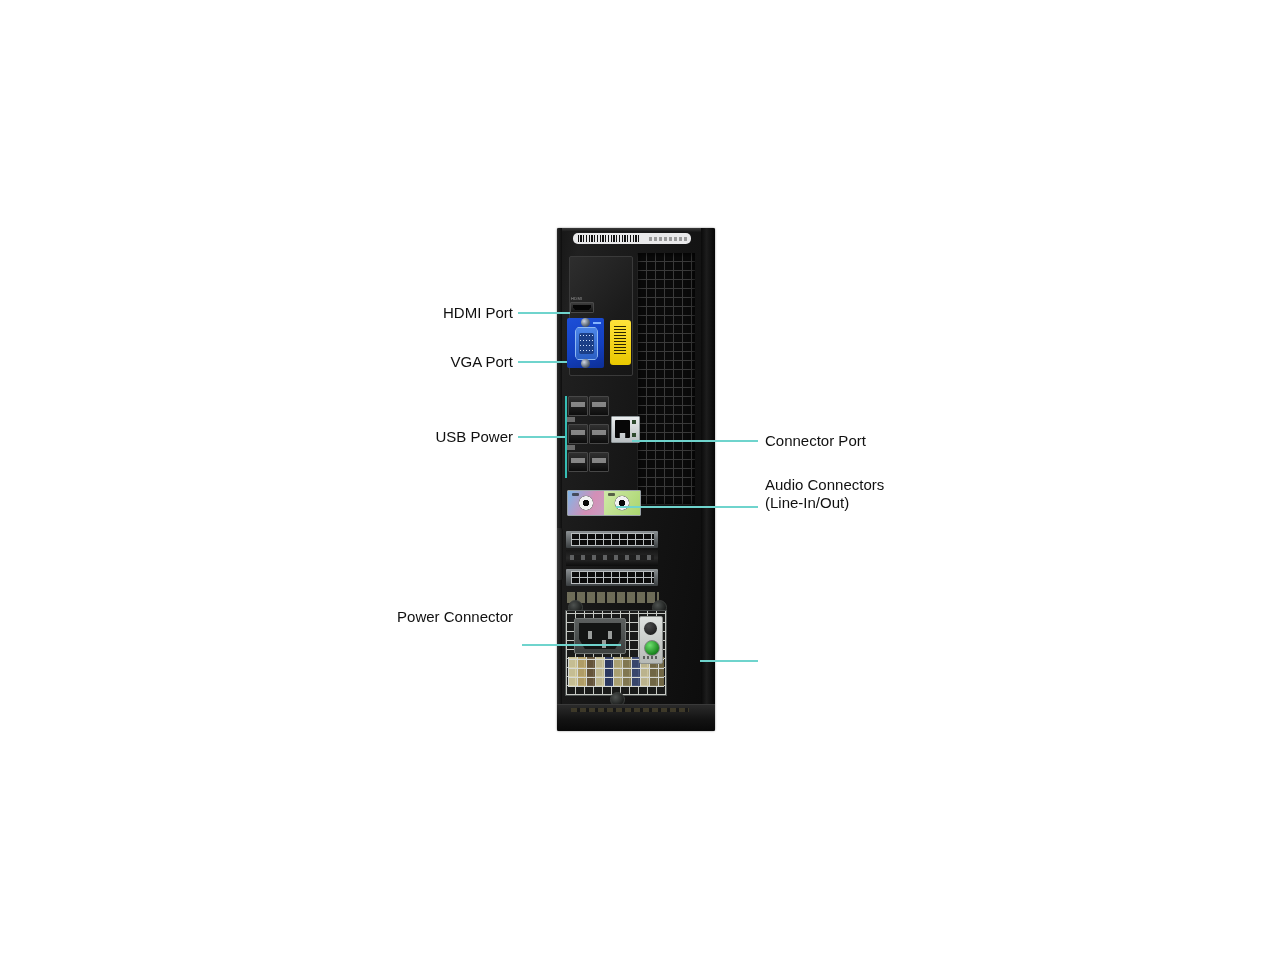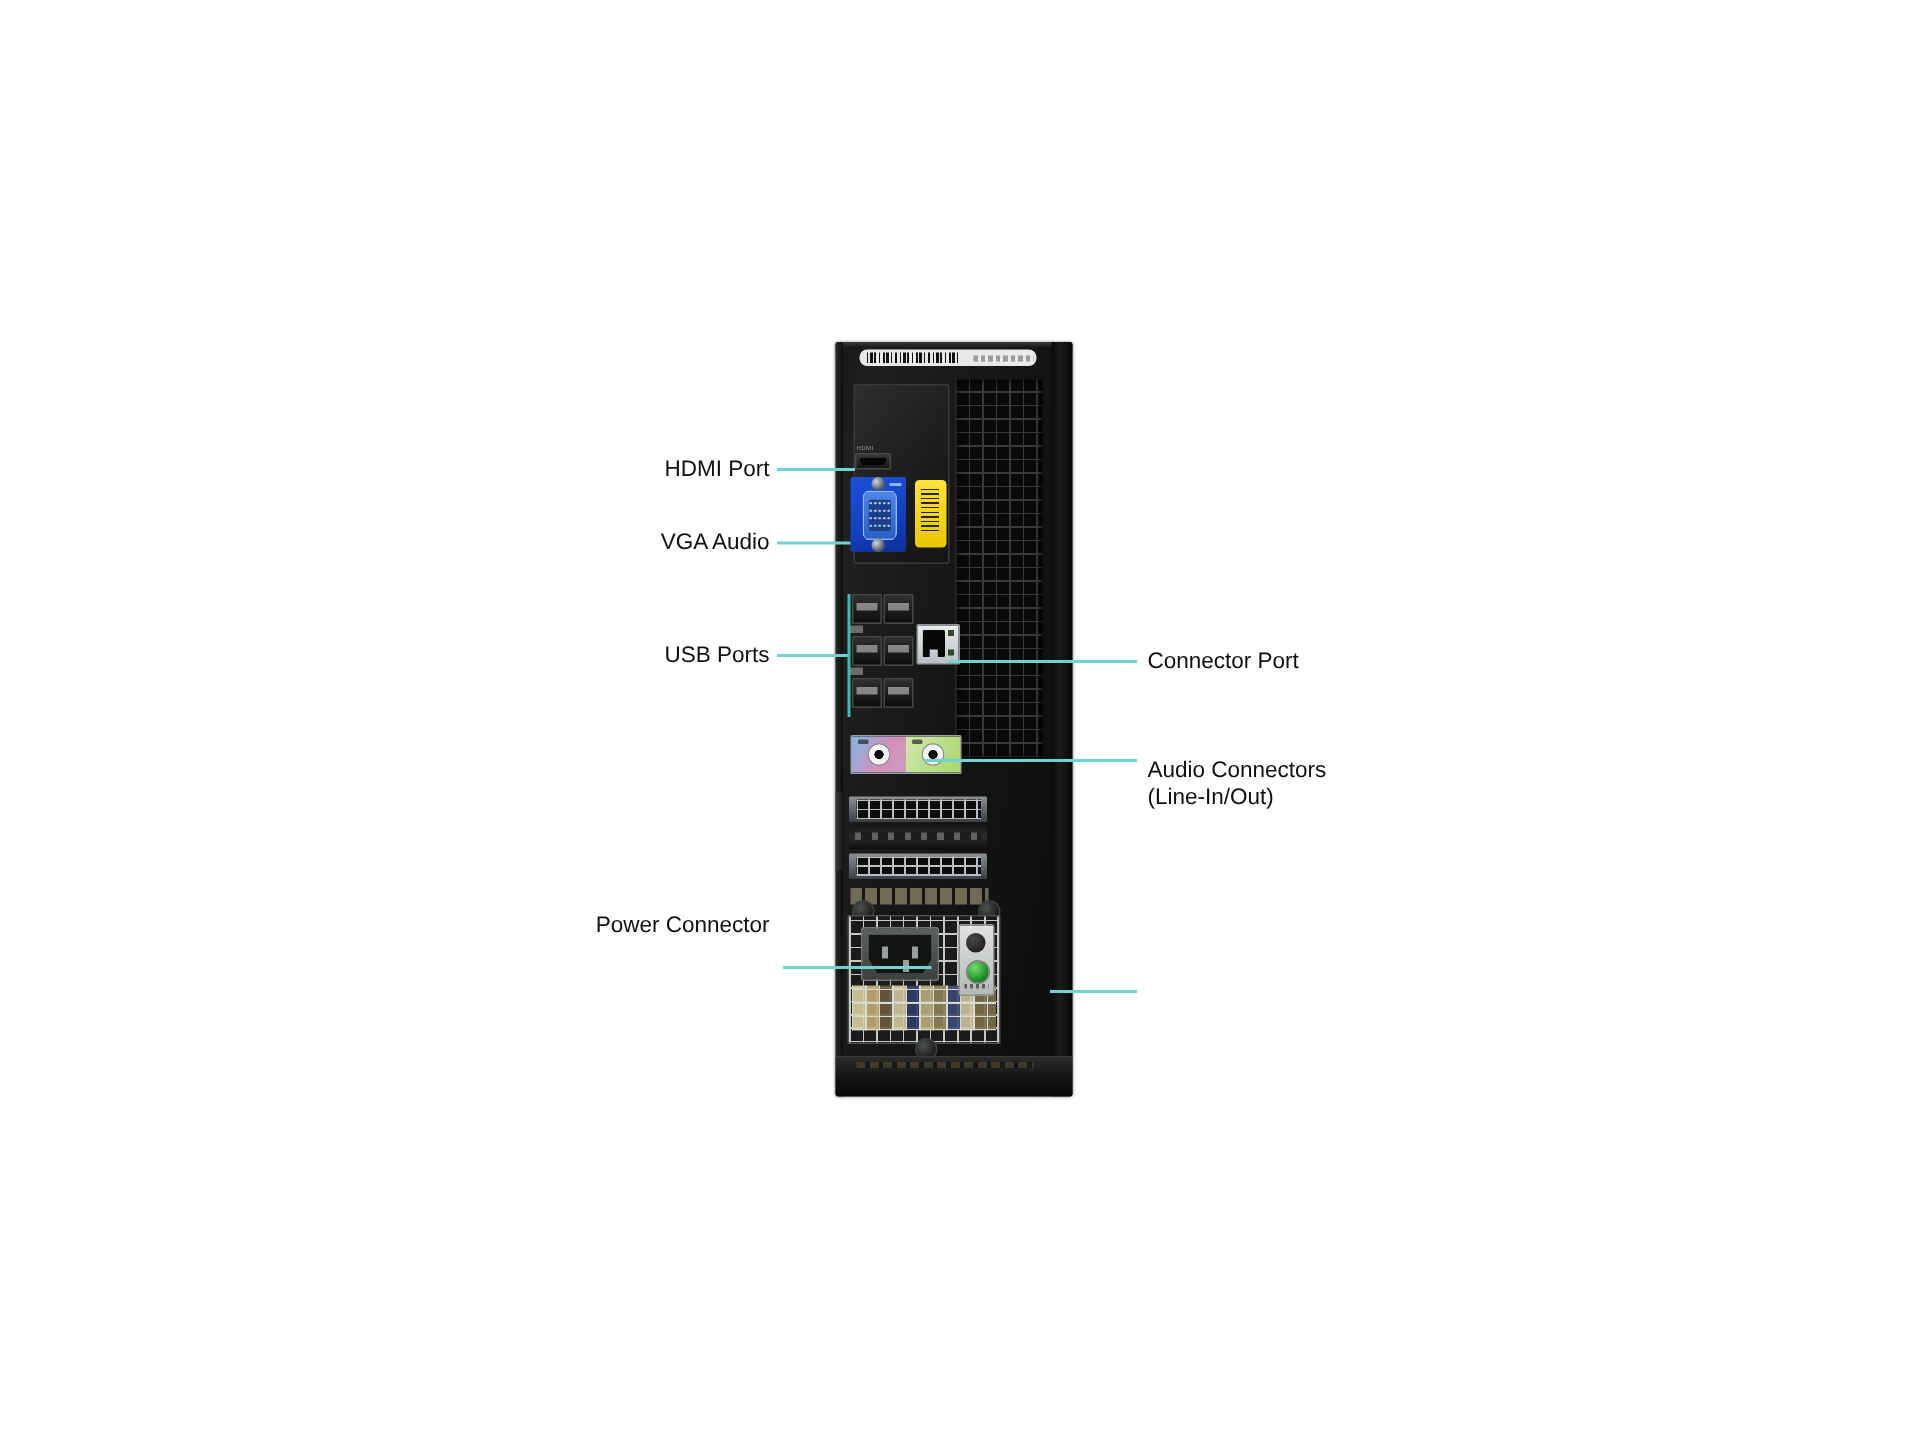--- a/index.html
+++ b/index.html
@@ -403,25 +403,25 @@
   <div class="leader" style="left:632px;top:440px;width:126px;"></div>
 
   <div class="leader" style="left:616px;top:506px;width:142px;"></div>
 
   <div class="leader" style="left:522px;top:644px;width:99px;"></div>
 
   <div class="leader" style="left:700px;top:660px;width:58px;"></div>
 
   <div class="callout right-al" style="left:333px;top:304px;width:180px;">HDMI Port</div>
 
-  <div class="callout right-al" style="left:333px;top:353px;width:180px;">VGA Audio</div>
-
-  <div class="callout right-al" style="left:333px;top:428px;width:180px;">USB Ports</div>
+  <div class="callout right-al" style="left:333px;top:353px;width:180px;">VGA Port</div>
+
+  <div class="callout right-al" style="left:333px;top:428px;width:180px;">USB Power</div>
 
   <div class="callout" style="left:765px;top:432px;width:220px;">Connector Port</div>
 
-  <div class="callout" style="left:765px;top:505px;width:220px;">Audio Connectors
+  <div class="callout" style="left:765px;top:476px;width:220px;">Audio Connectors
 (Line-In/Out)</div>
 
   <div class="callout right-al" style="left:290px;top:608px;width:223px;">Power Connector</div>
 
 
 </div>
 
 </body></html>

